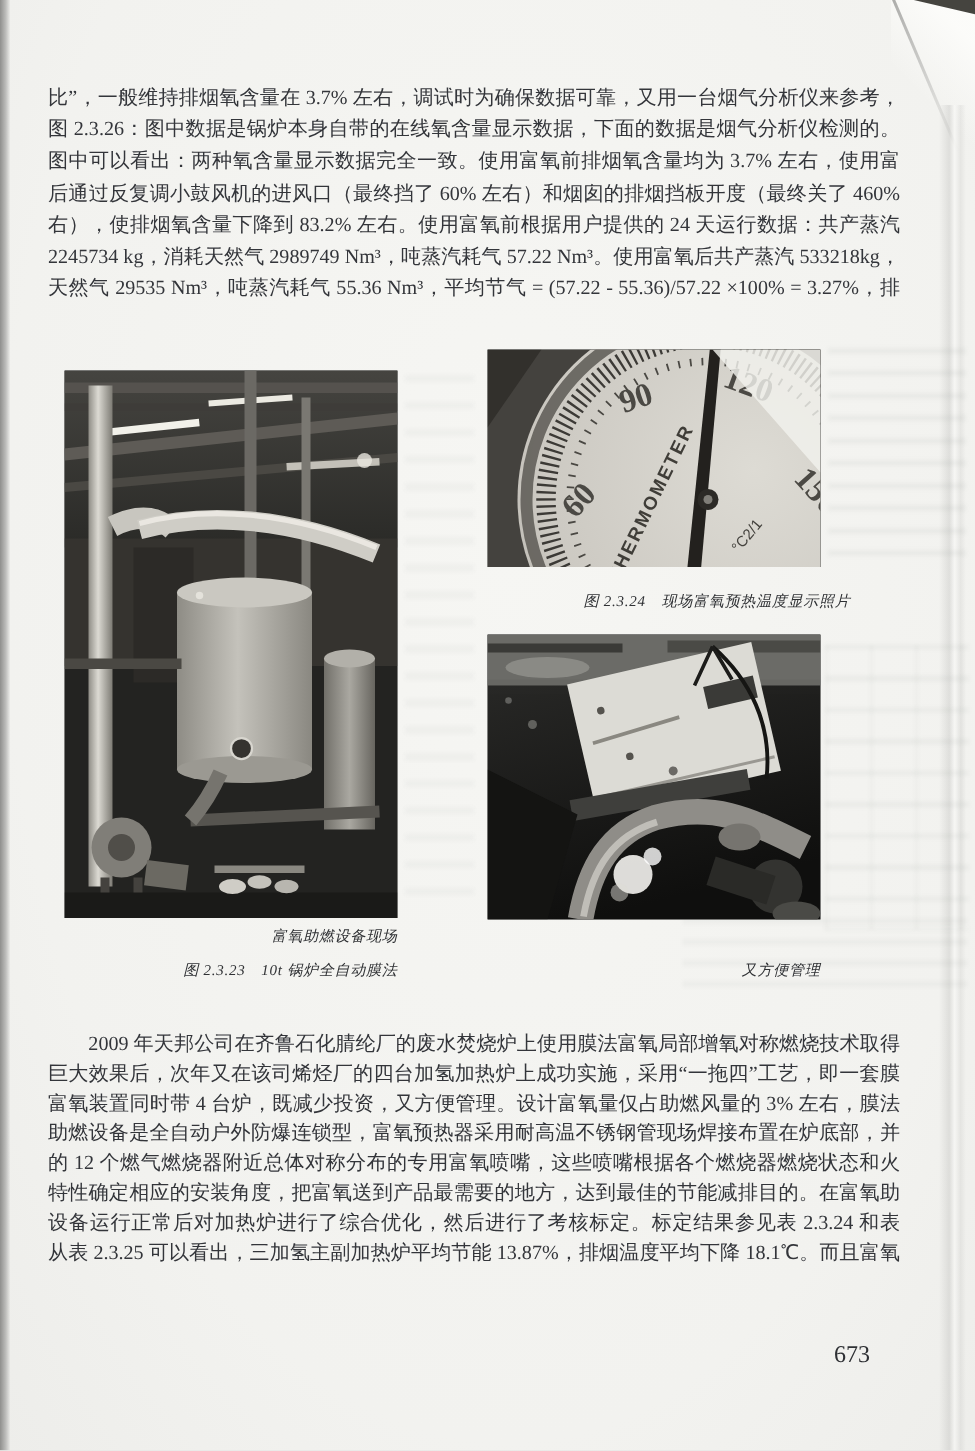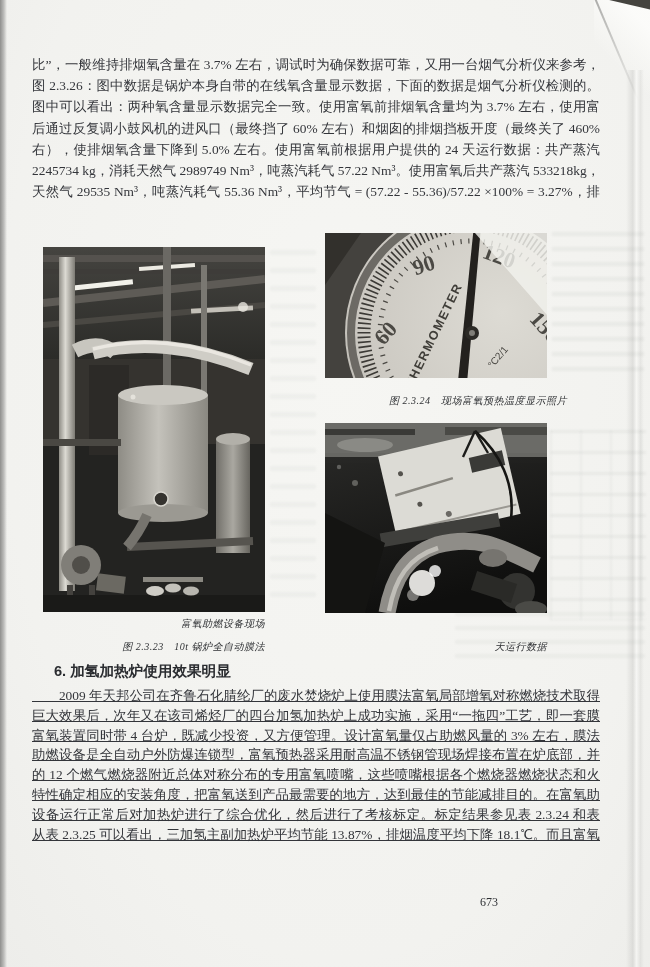--- a/index.html
+++ b/index.html
@@ -33,34 +33,34 @@
   .bleed.b4{left:455px;top:612px;width:190px;height:52px;opacity:.45;
     background:repeating-linear-gradient(180deg,rgba(105,115,110,.13) 0 4px,transparent 4px 14px);}
   
   .para{position:absolute;left:32px;width:568px;}
   .para .line{
     font-size:13.4px;white-space:normal;
     text-align:justify;text-align-last:justify;overflow:hidden;
   }
   .para-top{top:54px;}
   .para-top .line{height:21.2px;line-height:21.2px;}
-  .para-bot{top:686px;text-decoration:underline;}
+  .para-bot{top:686px;}
   .para-bot .line{height:19.8px;line-height:19.8px;}
   .line.flush{text-align-last:left;}
   .heading{position:absolute;left:54px;top:662px;font-family:"Liberation Sans",sans-serif;
     font-weight:bold;font-size:14.6px;color:#2a2c30;}
   .caption{position:absolute;font-size:10px;font-style:italic;color:#2f3134;
     text-align:right;letter-spacing:.5px;}
   .cap23-1{left:43px;width:222px;top:640px;}
   .cap23-2{left:43px;width:222px;top:617px;}
   .cap24{left:305px;width:262px;top:394px;}
   .cap25-1{left:325px;width:222px;top:621px;}
   .cap25-2{left:325px;width:222px;top:640px;}
-  .page-number{position:absolute;left:480px;top:895px;width:100px;text-align:left;
-    font-size:12px;color:#2e3034;}
+  .page-number{position:absolute;left:480px;top:895px;width:100px;text-align:right;
+    font-size:16px;color:#2e3034;}
   
   .photo{position:absolute;overflow:hidden;background:#242422;}
   .ph23{left:43px;top:247px;width:222px;height:365px;}
   .ph24{left:325px;top:233px;width:222px;height:145px;}
   .ph25{left:325px;top:423px;width:222px;height:190px;}
   svg{display:block;}
 </style>
 </head>
 <body>
 
@@ -74,21 +74,21 @@
   <div class="bleed b1"></div>
   <div class="bleed b2"></div>
   <div class="bleed b3"></div>
   <div class="bleed b4"></div>
 
   <div class="para para-top">
     <div class="line">比”，一般维持排烟氧含量在 3.7% 左右，调试时为确保数据可靠，又用一台烟气分析仪来参考，参见</div>
     <div class="line">图 2.3.26：图中数据是锅炉本身自带的在线氧含量显示数据，下面的数据是烟气分析仪检测的。从</div>
     <div class="line">图中可以看出：两种氧含量显示数据完全一致。使用富氧前排烟氧含量均为 3.7% 左右，使用富氧</div>
     <div class="line">后通过反复调小鼓风机的进风口（最终挡了 60% 左右）和烟囱的排烟挡板开度（最终关了 460% 左</div>
-    <div class="line">右），使排烟氧含量下降到 5.0% 左右。使用富氧前根据用户提供的 24 天运行数据：共产蒸汽</div>
+    <div class="line">右），使排烟氧含量下降到 83.2% 左右。使用富氧前根据用户提供的 24 天运行数据：共产蒸汽</div>
     <div class="line">2245734 kg，消耗天然气 2989749 Nm³，吨蒸汽耗气 57.22 Nm³。使用富氧后共产蒸汽 533218kg，消耗</div>
     <div class="line">天然气 29535 Nm³，吨蒸汽耗气 55.36 Nm³，平均节气 = (57.22 - 55.36)/57.22 ×100% = 3.27%，排</div>
   </div>
 
   <div class="photo ph23">
     <svg width="222" height="365" viewBox="0 0 222 365">
       <defs>
         <linearGradient id="g-ceil" x1="0" y1="0" x2="0" y2="1">
           <stop offset="0" stop-color="#454440"></stop>
             <stop offset="1" stop-color="#2a2a27"></stop>
@@ -229,23 +229,22 @@
       <rect x="148" y="154" width="42" height="20" fill="#2a2a27" transform="rotate(18 169 164)"></rect>
       <ellipse cx="206" cy="186" rx="16" ry="8" fill="#4a4a46"></ellipse>
       <polygon points="0,90 60,120 40,190 0,190" fill="#141412"></polygon>
       <circle cx="30" cy="60" r="3" fill="#8a8a85" opacity="0.6"></circle>
       <circle cx="14" cy="44" r="2.2" fill="#9a9a95" opacity="0.5"></circle>
     </svg>
   </div>
 
   <div class="caption cap23-1">图 2.3.23　10t 锅炉全自动膜法</div>
   <div class="caption cap23-2">富氧助燃设备现场</div>
-  <div class="caption cap25-2">天运行数据</div>
-
-  <div class="heading">6. 加氢加热炉使用效果明显</div>
+  <div class="caption cap25-2">又方便管理</div>
+
 
   <div class="para para-bot">
     <div class="line">　　2009 年天邦公司在齐鲁石化腈纶厂的废水焚烧炉上使用膜法富氧局部增氧对称燃烧技术取得</div>
     <div class="line">巨大效果后，次年又在该司烯烃厂的四台加氢加热炉上成功实施，采用“一拖四”工艺，即一套膜法</div>
     <div class="line">富氧装置同时带 4 台炉，既减少投资，又方便管理。设计富氧量仅占助燃风量的 3% 左右，膜法富氧</div>
     <div class="line">助燃设备是全自动户外防爆连锁型，富氧预热器采用耐高温不锈钢管现场焊接布置在炉底部，并用</div>
     <div class="line">的 12 个燃气燃烧器附近总体对称分布的专用富氧喷嘴，这些喷嘴根据各个燃烧器燃烧状态和火焰</div>
     <div class="line">特性确定相应的安装角度，把富氧送到产品最需要的地方，达到最佳的节能减排目的。在富氧助燃</div>
     <div class="line">设备运行正常后对加热炉进行了综合优化，然后进行了考核标定。标定结果参见表 2.3.24 和表</div>
     <div class="line">从表 2.3.25 可以看出，三加氢主副加热炉平均节能 13.87%，排烟温度平均下降 18.1℃。而且富氧</div>

